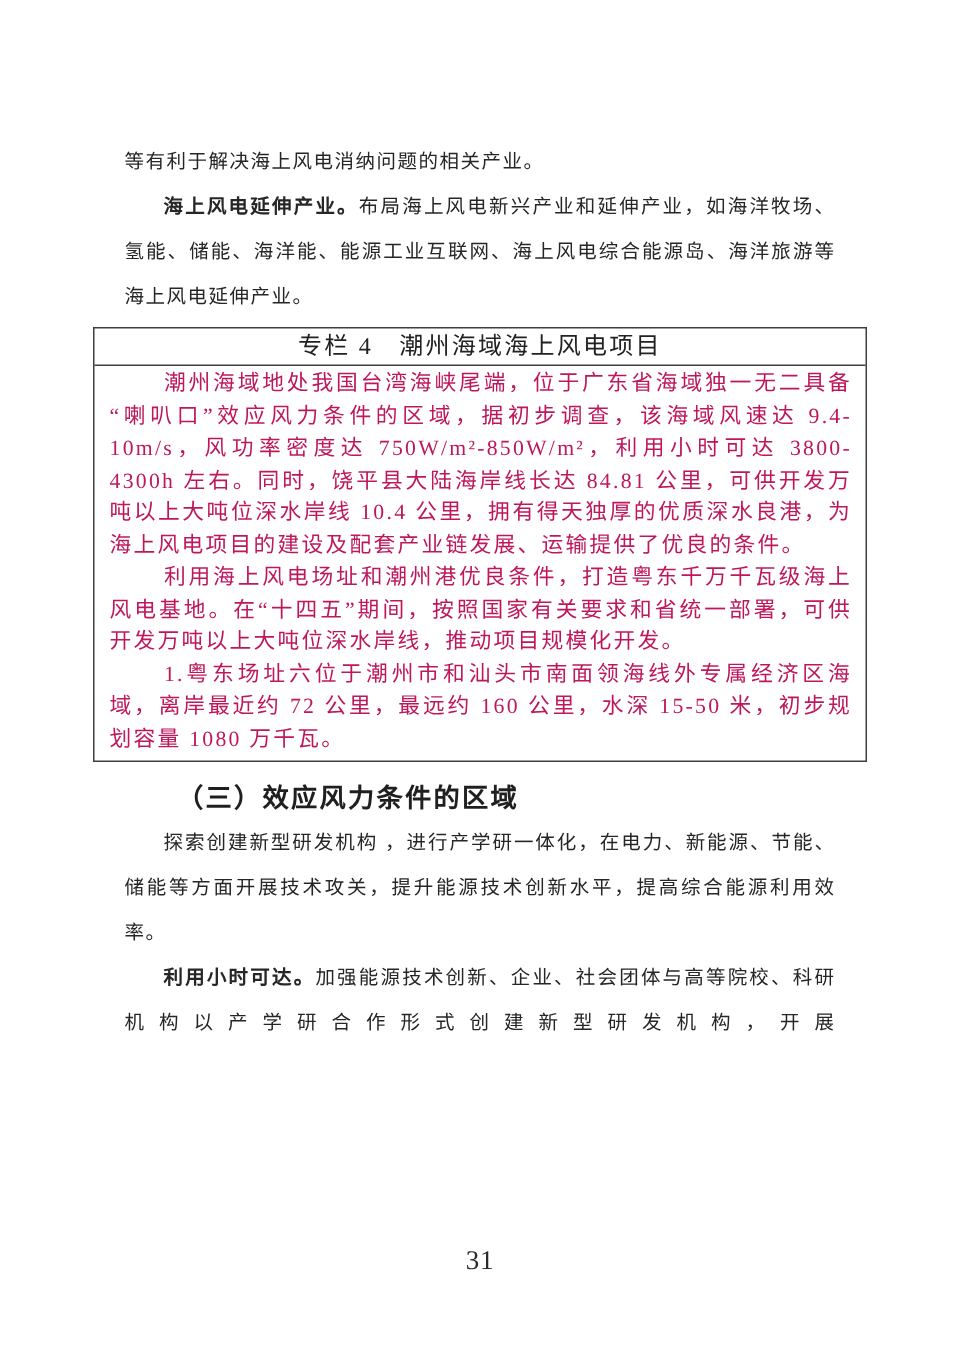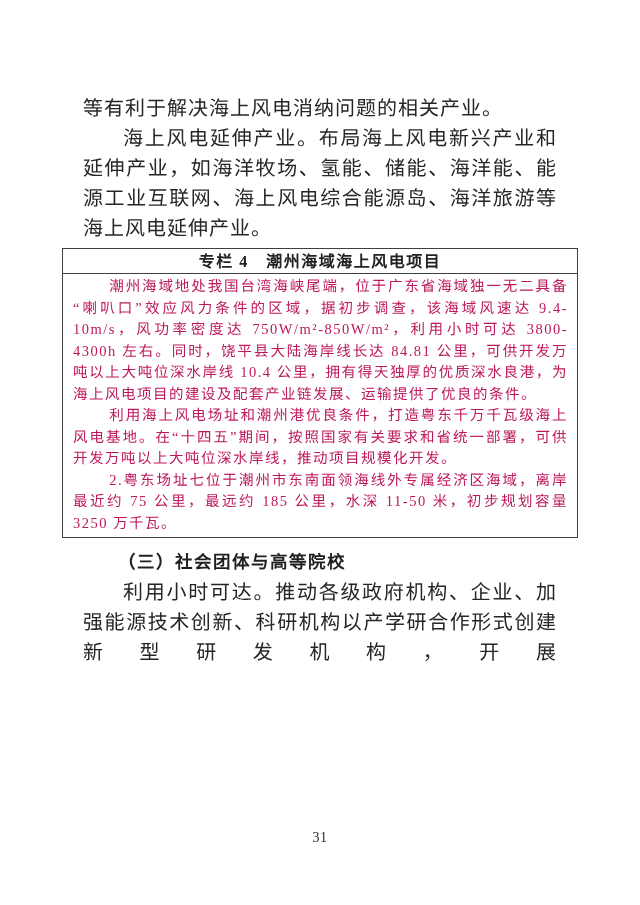--- a/index.html
+++ b/index.html
@@ -16,40 +16,40 @@
     color: #262626;
   }
   .page {
     position: absolute;
     left: 83px;
     top: 93px;
     width: 474px;
   }
   p { margin: 0; }
   .main-para {
-    font-size: 20px;
+    font-size: 13px;
     line-height: 30px;
     letter-spacing: 1px;
     text-align: justify;
     text-justify: inter-character;
     text-indent: 2em;
   }
   .no-indent { text-indent: 0; }
   .continues { text-align-last: justify; }
   .lead-bold {
-    font-weight: normal;
+    font-weight: bold;
     letter-spacing: 1px;
   }
   .column-box {
     margin: 5px -21px 0 -21px;
     border: 1px solid #3f3f3f;
   }
   .box-title {
     font-size: 16px;
-    font-weight: bold;
+    font-weight: normal;
     text-align: center;
     line-height: 23px;
     padding: 1px 0 0 0;
     letter-spacing: 1.5px;
     border-bottom: 1px solid #3f3f3f;
     color: #222222;
   }
   .box-body {
     padding: 2px 9px 3px 10px;
   }
@@ -70,43 +70,44 @@
     letter-spacing: 1.5px;
     text-indent: 2em;
     color: #1f1f1f;
   }
   .page-number {
     position: absolute;
     top: 830px;
     left: 0;
     width: 640px;
     text-align: center;
-    font-size: 14px;
+    font-size: 18px;
     letter-spacing: 0.5px;
     color: #2a2a2a;
   }
 </style>
 </head>
 <body>
 
 <div class="page">
 
   <p class="main-para no-indent">等有利于解决海上风电消纳问题的相关产业。</p>
 
   <p class="main-para"><b class="lead-bold">海上风电延伸产业。</b><span>布局海上风电新兴产业和延伸产业，如海洋牧场、氢能、储能、海洋能、能源工业互联网、海上风电综合能源岛、海洋旅游等海上风电延伸产业。</span></p>
 
   <div class="column-box">
     <div class="box-title">专栏 4　潮州海域海上风电项目</div>
     <div class="box-body">
       <p class="box-para">潮州海域地处我国台湾海峡尾端，位于广东省海域独一无二具备“喇叭口”效应风力条件的区域，据初步调查，该海域风速达 9.4-10m/s，风功率密度达 750W/m²-850W/m²，利用小时可达 3800-4300h 左右。同时，饶平县大陆海岸线长达 84.81 公里，可供开发万吨以上大吨位深水岸线 10.4 公里，拥有得天独厚的优质深水良港，为海上风电项目的建设及配套产业链发展、运输提供了优良的条件。</p>
       <p class="box-para">利用海上风电场址和潮州港优良条件，打造粤东千万千瓦级海上风电基地。在“十四五”期间，按照国家有关要求和省统一部署，可供开发万吨以上大吨位深水岸线，推动项目规模化开发。</p>
-      <p class="box-para">2.粤东场址七位于潮州市东南面领海线外专属经济区海域，离岸最近约 75 公里，最远约 185 公里，水深 11-50 米，初步规划容量 3250 万千瓦。</p>
+      <p class="box-para">1.粤东场址六位于潮州市和汕头市南面领海线外专属经济区海域，离岸最近约 72 公里，最远约 160 公里，水深 15-50 米，初步规划容量 1080 万千瓦。</p>
     </div>
   </div>
 
-  <p class="section-heading">（三）社会团体与高等院校</p>
+  <p class="section-heading">（三）效应风力条件的区域</p>
 
+  <p class="main-para">探索创建新型研发机构 ，进行产学研一体化，在电力、新能源、节能、储能等方面开展技术攻关，提升能源技术创新水平，提高综合能源利用效率。</p>
 
-  <p class="main-para continues"><b class="lead-bold">利用小时可达。</b><span>推动各级政府机构、企业、加强能源技术创新、科研机构以产学研合作形式创建新型研发机构，开展</span></p>
+  <p class="main-para continues"><b class="lead-bold">利用小时可达。</b><span>加强能源技术创新、企业、社会团体与高等院校、科研机构以产学研合作形式创建新型研发机构，开展</span></p>
 
 </div>
 
 <div class="page-number">31</div>
 
 </body></html>

